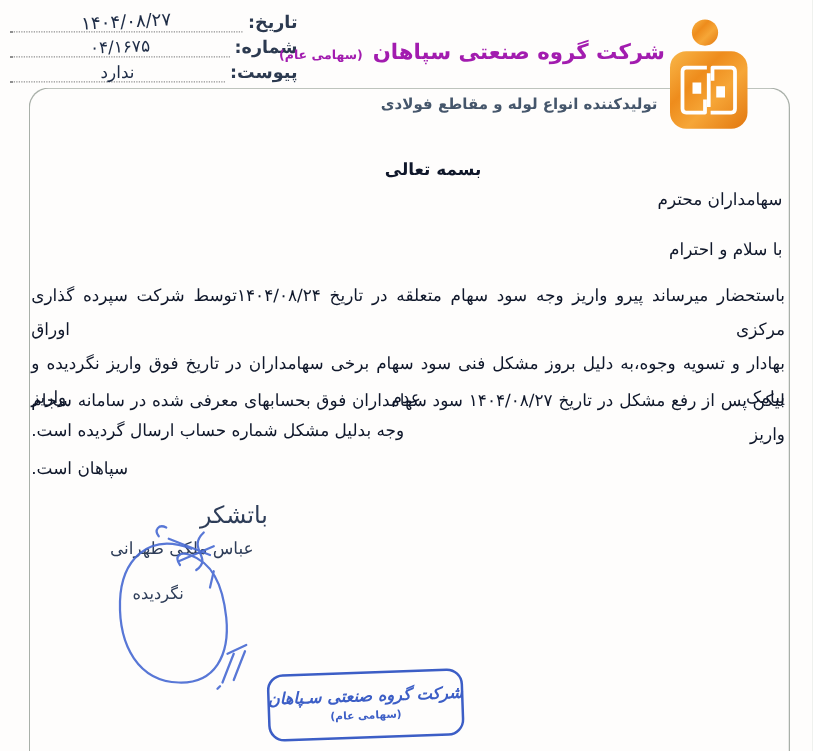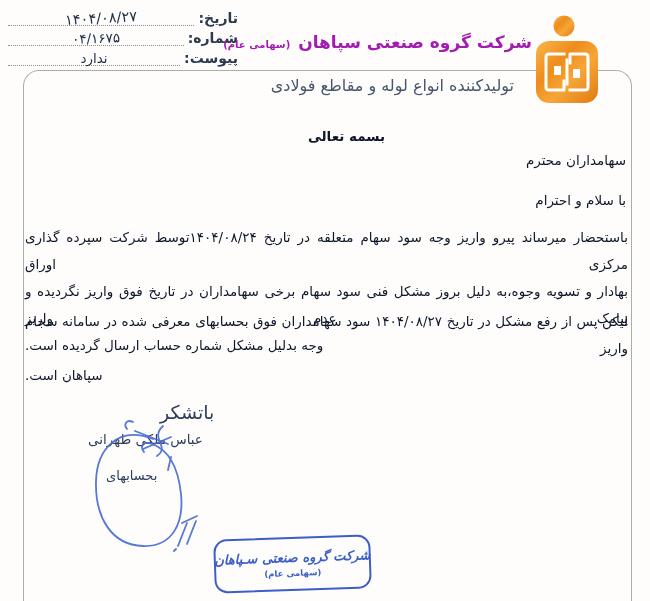--- a/index.html
+++ b/index.html
@@ -25,22 +25,22 @@
   .fvalue.date { font-size:14.5px; transform:rotate(-3deg); letter-spacing:1px; }
   .fvalue.num  { transform:rotate(-2deg); }
 
   
   .brand-name {
     position:absolute; right:118px; top:32px; direction:rtl; white-space:nowrap;
     color:#a21caf; font-weight:bold; font-size:17px; z-index:4;
   }
   .brand-type { font-size:10px; margin-right:2px; }
   .brand-sub {
-    position:absolute; right:136px; top:76px; direction:rtl; white-space:nowrap;
-    color:#45566b; font-weight:normal; font-size:16px; z-index:4;
+    position:absolute; right:124px; top:76px; direction:rtl; white-space:nowrap;
+    color:#45566b; font-weight:bold; font-size:12px; z-index:4;
   }
   .logo { position:absolute; left:532px; top:13px; z-index:5; }
 
   
   .letter-body {
     position:absolute; left:25px; right:22px; top:0; bottom:0;
     direction:rtl; color:#0f172a; font-size:13.5px;
   }
   .bismillah { position:absolute; top:128px; left:40px; right:0; text-align:center; font-weight:bold; }
   .salutation { position:absolute; top:152px; right:2px; }
@@ -132,21 +132,21 @@
       <div class="jlast">وجه بدلیل مشکل شماره حساب ارسال گردیده است.</div>
     </div>
     <div class="para para2">
       <div class="jline">لیکن پس از رفع مشکل در تاریخ ۱۴۰۴/۰۸/۲۷ سود سهامداران فوق بحسابهای معرفی شده در سامانه سجام واریز</div>
       <div class="jlast">سپاهان است.</div>
     </div>
   </div>
 
   <div class="sig-thanks">باتشکر</div>
   <div class="sig-name">عباس ملکی طهرانی</div>
-  <div class="sig-title">بحسابهای</div>
+  <div class="sig-title">نگردیده</div>
 
   <svg class="sig-ink" width="145" height="165" viewBox="0 0 145 165">
     <g stroke="#4a6cd3" stroke-width="1.8" fill="none" stroke-linecap="round" opacity="0.92">
       <path d="M 78 44 C 42 30, 22 55, 21 86 C 20 122, 36 150, 68 151 C 97 152, 109 129, 106 99 C 103 71, 94 55, 77 49 C 69 46, 64 50, 69 57"></path>
       <path d="M 60 36 L 93 49"></path>
       <path d="M 88 31 C 74 44, 96 51, 82 61"></path>
       <path d="M 68 54 L 96 42"></path>
       <path d="M 58 27 c -6 -3 -10 2 -6 7"></path>
       <path d="M 96 62 l -3 13"></path>
       <path d="M 103 151 q 5 -13 9 -23"></path>

